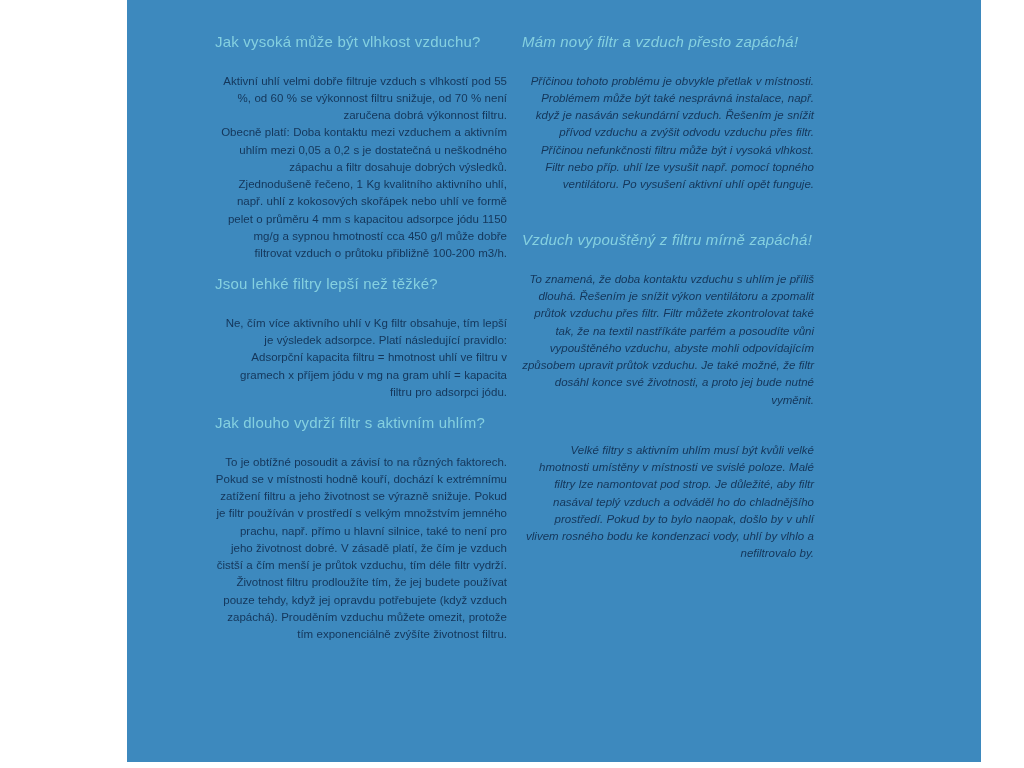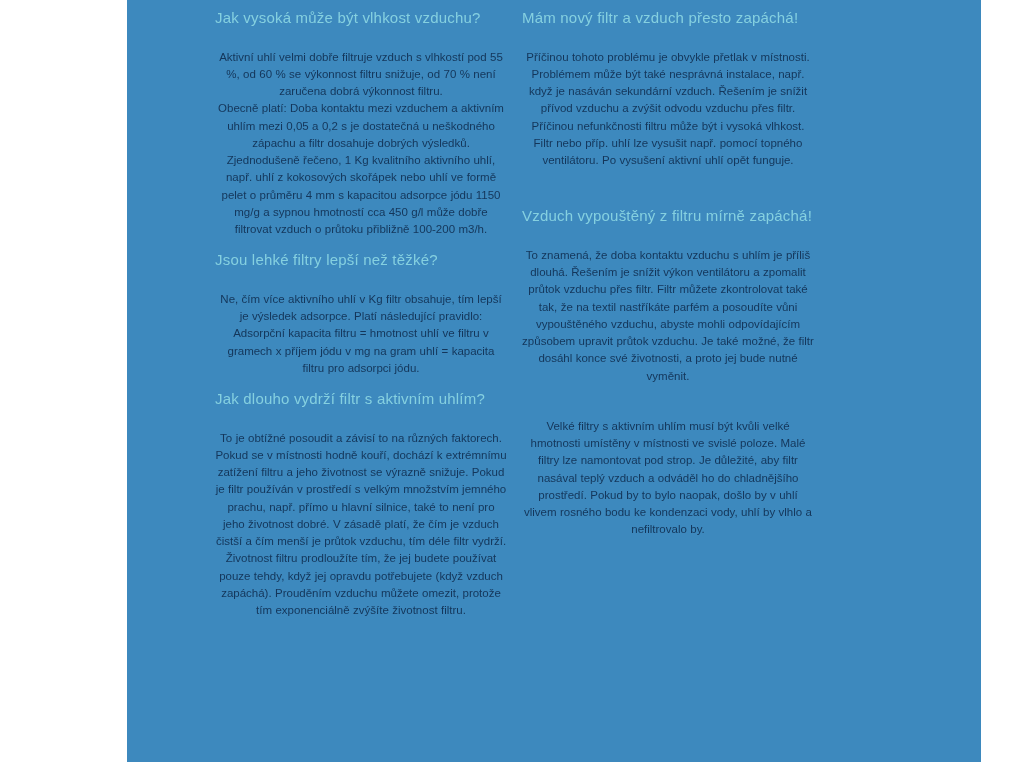--- a/index.html
+++ b/index.html
@@ -11,41 +11,41 @@
     overflow: hidden;
   }
   .canvas {
     position: absolute;
     left: 127px;
     top: 0;
     width: 854px;
     height: 762px;
     background: #3D89BE;
   }
-  .col { position: absolute; top: 4px; }
+  .col { position: absolute; top: 28px; }
   .col-left  { left: 88px;  width: 292px; }
-  .col-right { left: 395px; width: 292px; }
+  .col-right { left: 395px; width: 292px; font-style: italic; }
 
   .faq-item.spaced { margin-top: 33px; }
 
   .faq-heading {
     font-size: 15px;
     font-weight: 400;
     color: #85D0E0;
     line-height: 1.9;
     letter-spacing: 0.2px;
     margin: 8px 0 16px 0;
   }
   .faq-item:first-child .faq-heading { margin-top: 0; }
 
   .faq-body {
     font-size: 11.5px;
     line-height: 1.5;
     color: #14365A;
-    text-align: center;
+    text-align: right;
     hyphens: auto;
     -webkit-hyphens: auto;
     word-spacing: 0.2px;
   }
 </style>
 </head>
 <body>
 
 <div class="canvas">
 

